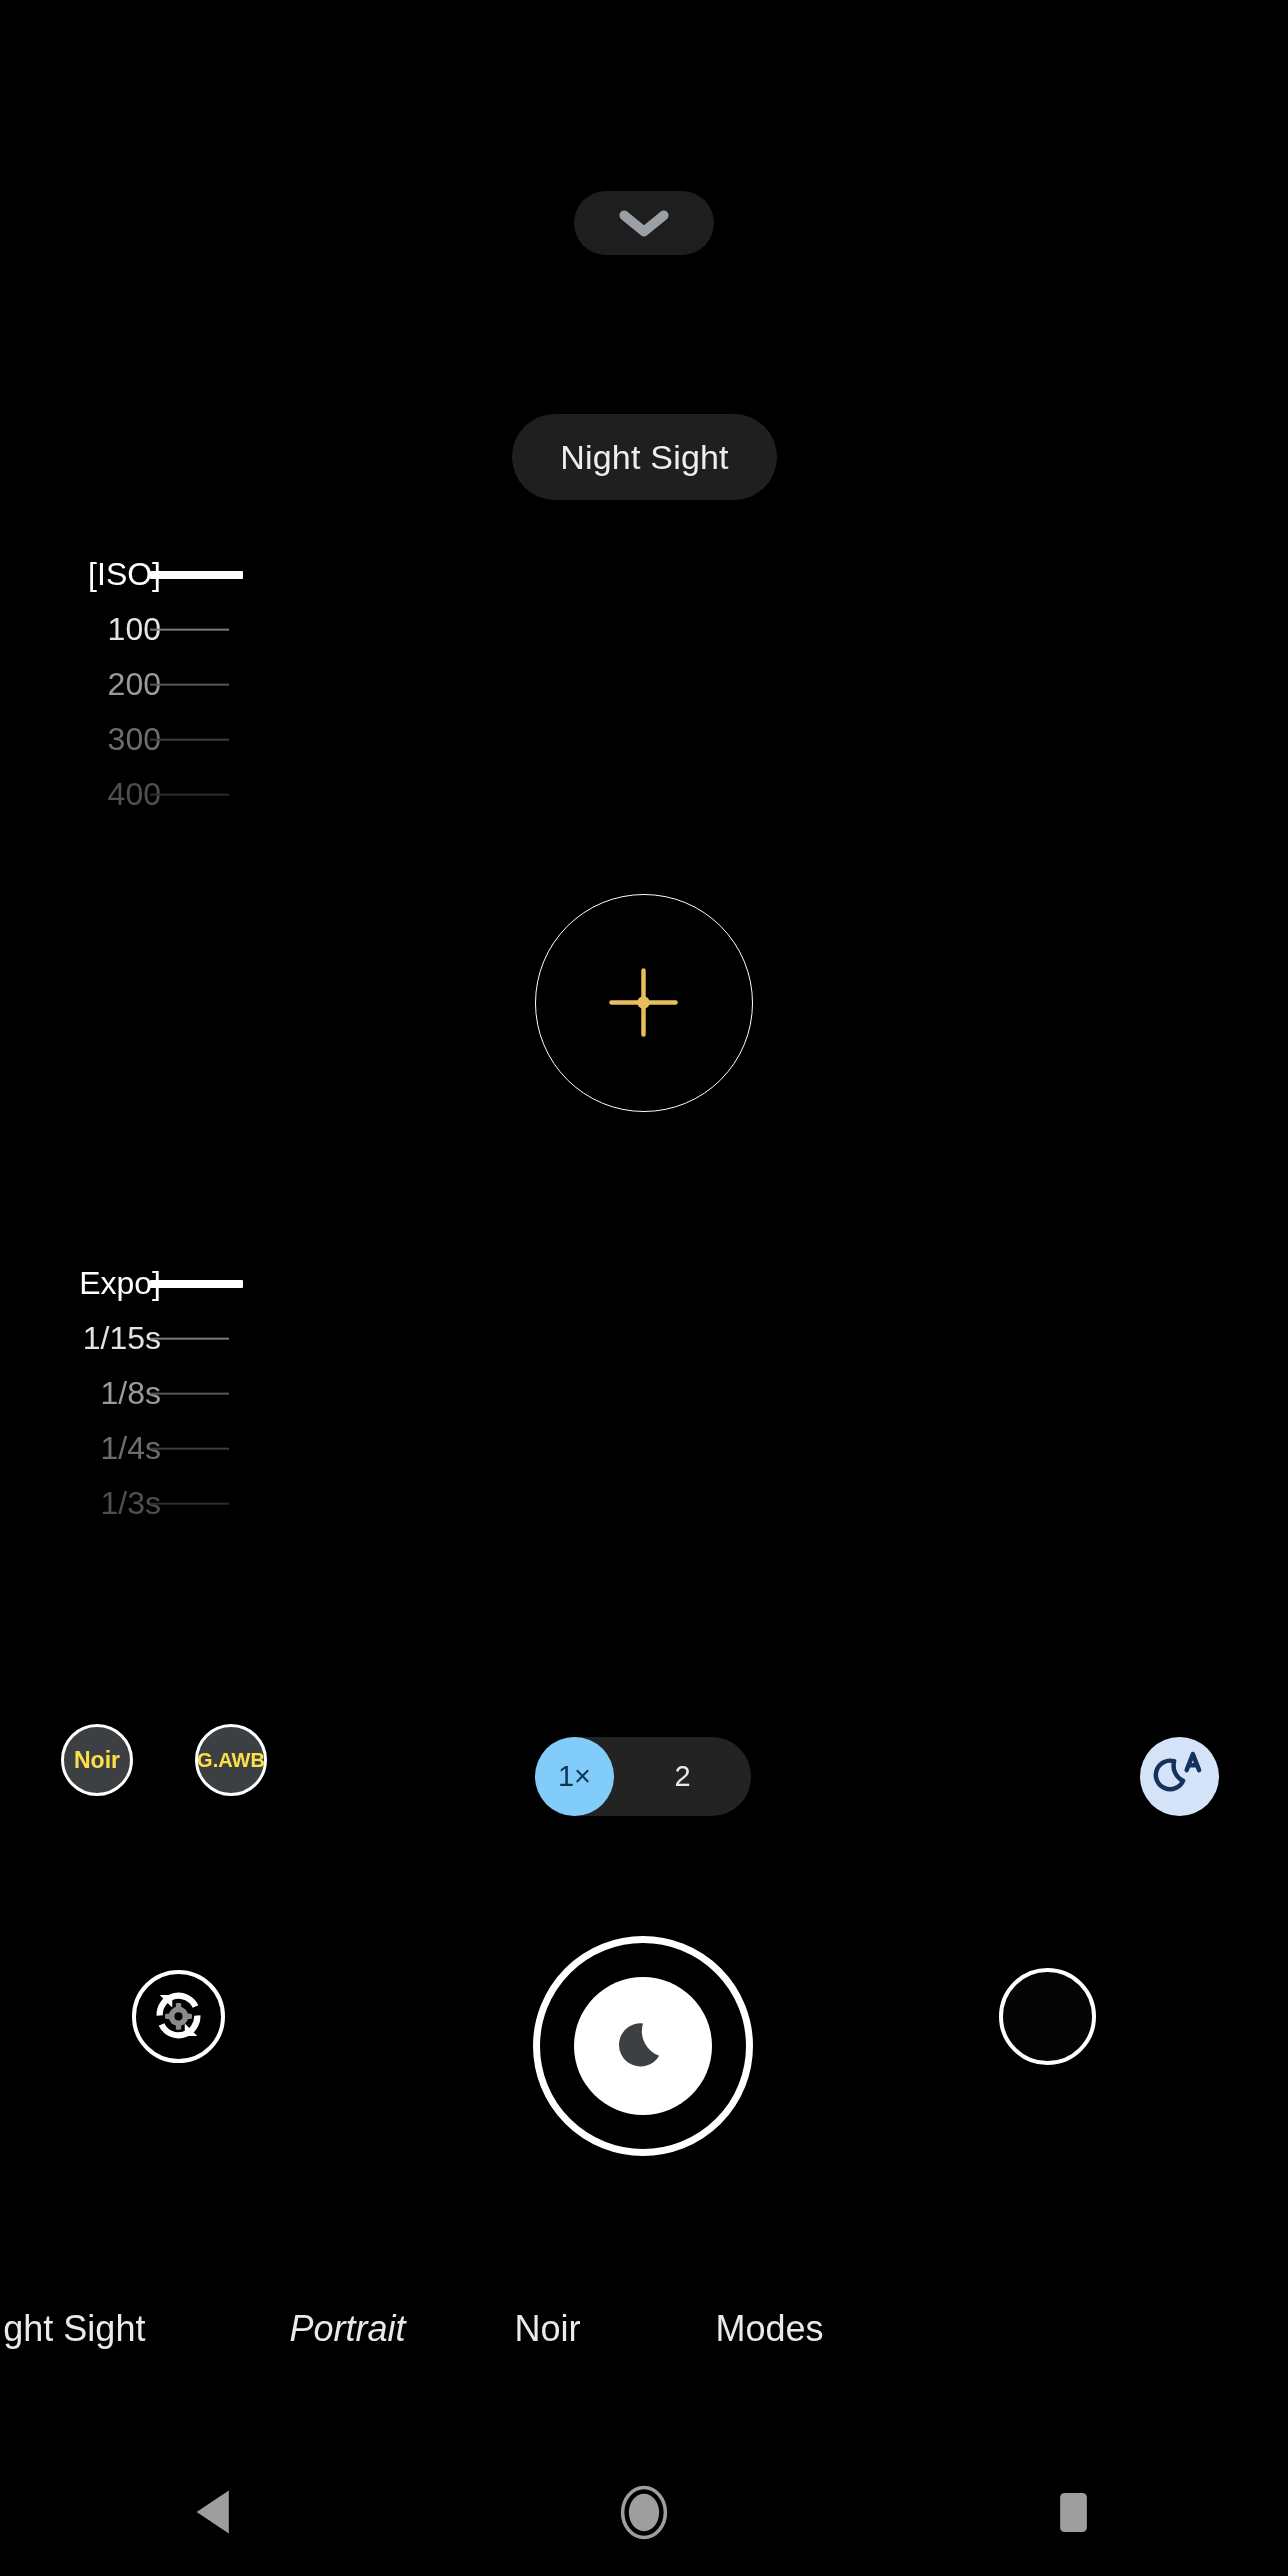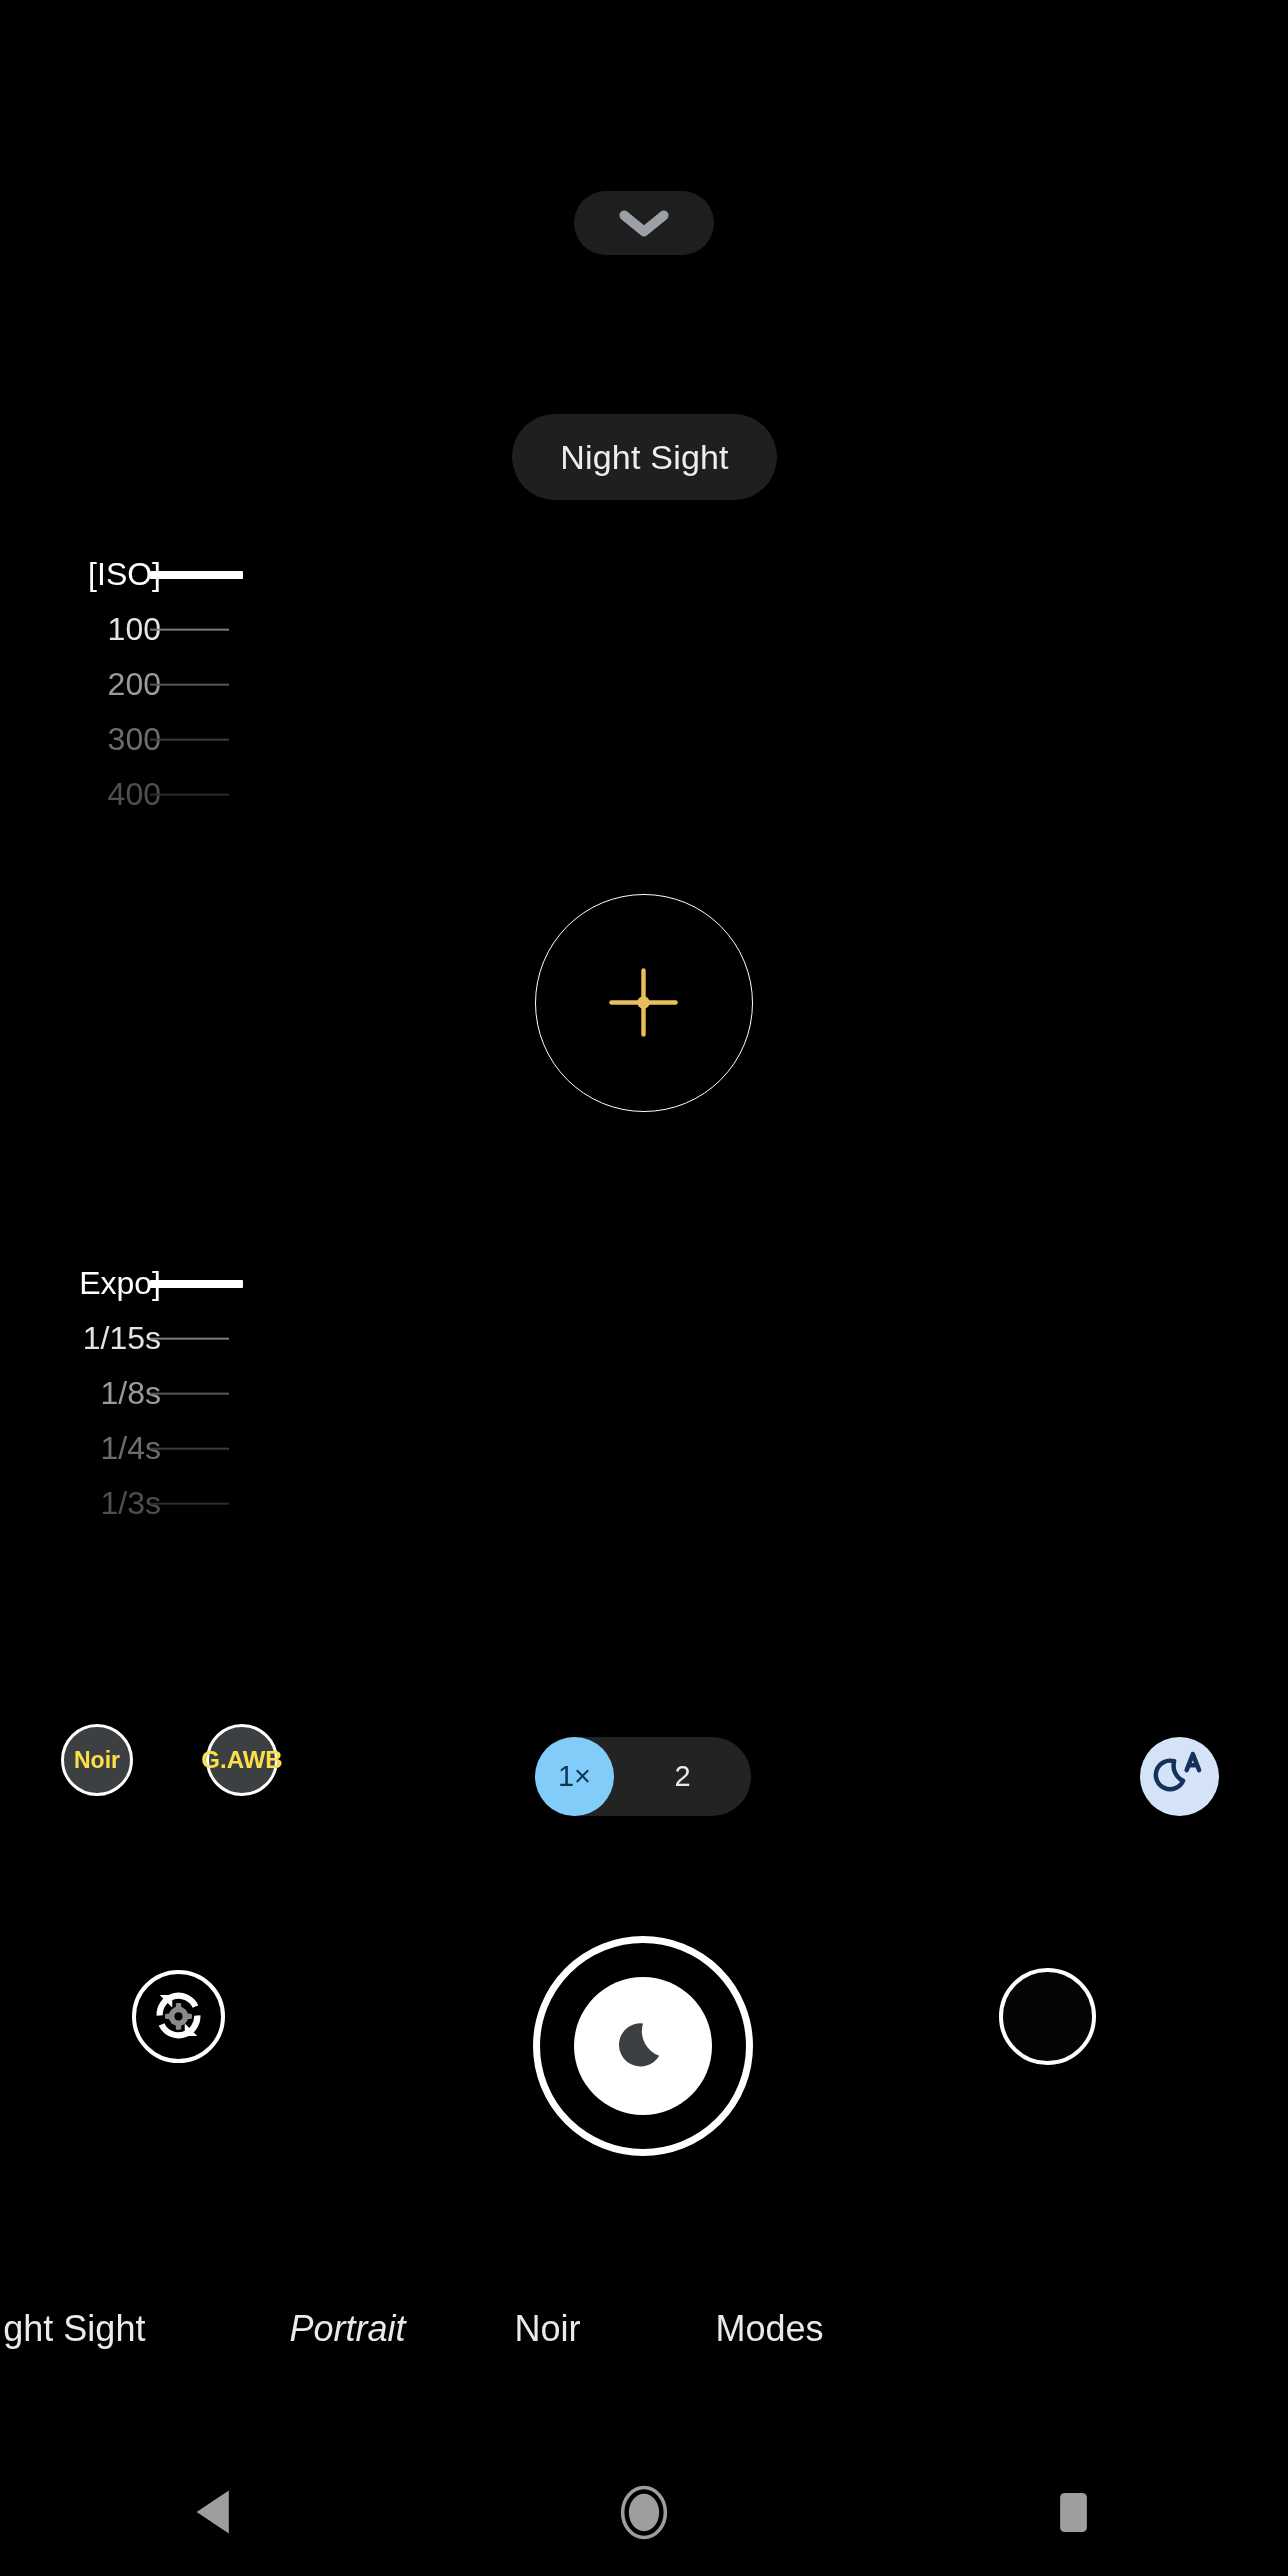--- a/index.html
+++ b/index.html
@@ -135,21 +135,21 @@
     border: 3.6px solid #ffffff;
     box-sizing: border-box;
     display: flex;
     align-items: center;
     justify-content: center;
     font-size: 23px;
     font-weight: bold;
     color: #fde047;
   }
   #chip-noir  { left: 61px;  top: 1724px; }
-  #chip-awb   { left: 206px; top: 1724px; font-size: 24px; }
+  #chip-awb   { left: 195px; top: 1724px; font-size: 20px; }
 
   #zoom-toggle {
     position: absolute;
     left: 535px;
     top: 1737px;
     width: 216px;
     height: 79px;
     border-radius: 39px;
     background: #232323;
     display: flex;

